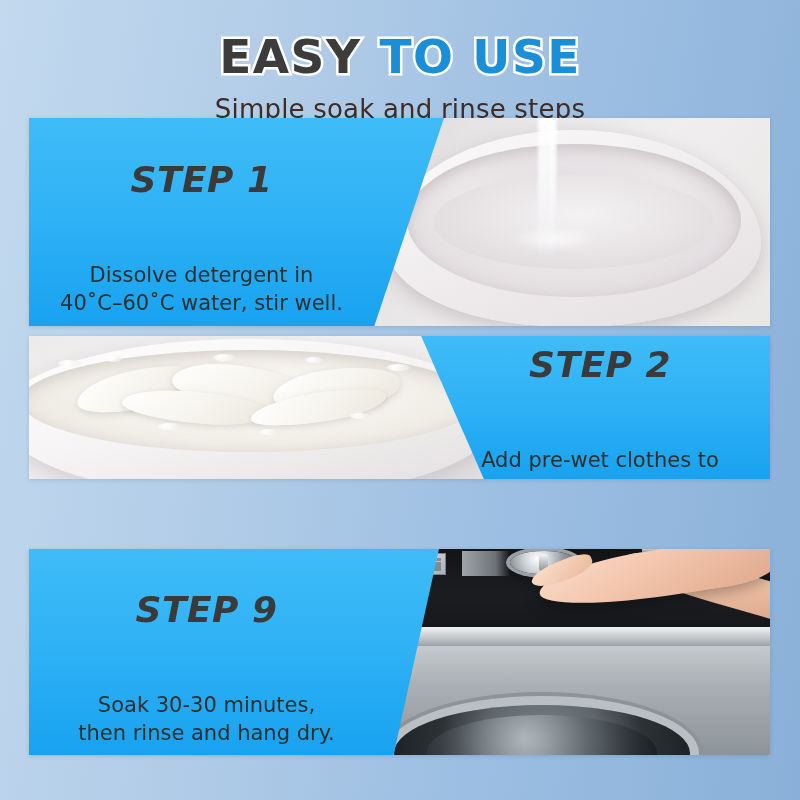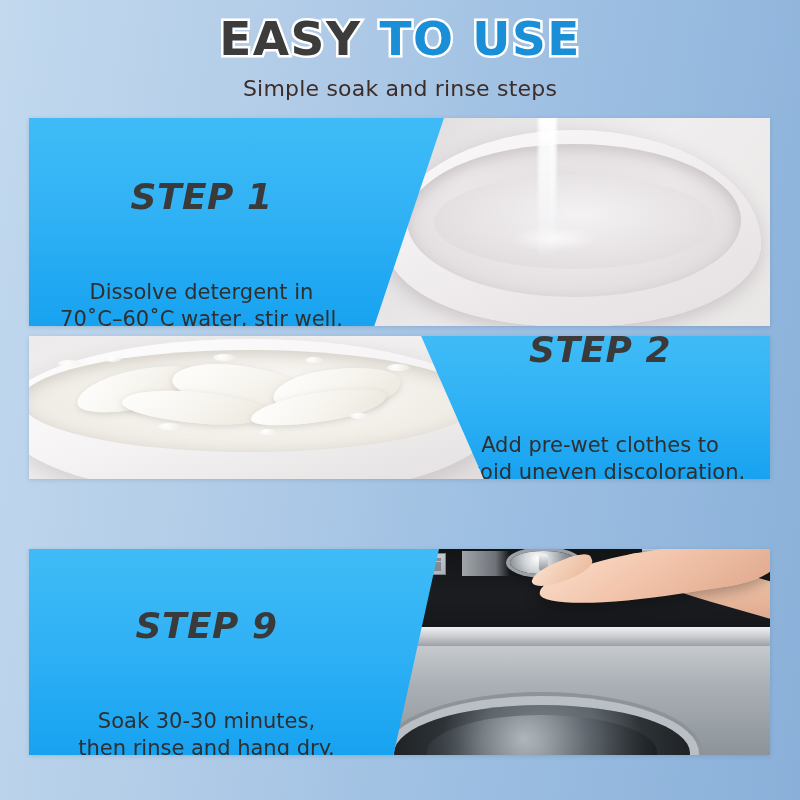--- a/index.html
+++ b/index.html
@@ -9,40 +9,40 @@
     background:linear-gradient(100deg,#c2d9ee 0%, #b3cde8 30%, #9dbfe2 62%, #8ab0d9 100%);
     overflow:hidden;
     position:relative;
   }
 
   
   #header {
     width:800px; height:118px;
     display:flex; flex-direction:column;
     align-items:center; justify-content:flex-start;
-    padding-top:14px;
+    padding-top:32px;
   }
   #main-title {
     font-size:47px;
     font-weight:bold;
     letter-spacing:1.5px;
     line-height:1.08;
     font-family:"DejaVu Sans", sans-serif;
     white-space:nowrap;
   }
   #main-title .w {
     -webkit-text-stroke:5px #ffffff;
     paint-order:stroke fill;
     text-shadow:0 0 1px #ffffff;
   }
   #title-easy { color:#3c3c3c; }
   #title-touse { color:#1a8fd8; }
   #subtitle {
     margin-top:11px;
-    font-size:22px;
+    font-size:26px;
     color:#3d2c27;
     font-family:"DejaVu Sans", sans-serif;
     letter-spacing:0.2px;
     white-space:nowrap;
   }
 
   
   .section {
     position:absolute;
     left:29px;
@@ -53,24 +53,24 @@
   #section-1 { top:118px;  height:208px; }
   #section-2 { top:336px;  height:143px; }
   #section-3 { top:549px;  height:206px; }
 
   .photo { position:absolute; top:0; height:100%; }
   .panel {
     position:absolute; top:0; height:100%;
     background:linear-gradient(180deg,#3fbcf7 0%, #31b2f5 45%, #17a2f0 100%);
   }
   .panel-inner {
-    position:absolute; top:8px; left:0;
+    position:absolute; top:16px; left:0;
     width:100%; height:100%;
     display:flex; flex-direction:column;
-    align-items:center; justify-content:flex-end;gap:48px;
+    align-items:center; justify-content:center;gap:48px;
   }
   .step-title {
     font-family:"DejaVu Sans", sans-serif;
     font-size:36px; font-weight:bold;
     font-style:italic;
     color:#3a3a3a;
     letter-spacing:0.5px;
     white-space:nowrap;
   }
   .step-desc {
@@ -303,21 +303,21 @@
     </div>
     <div class="stream"></div>
     <div class="stream2"></div>
     <div class="splash"></div>
   </div>
 
   <div class="panel" id="s1-panel">
     <div class="panel-inner">
       <div class="step-title">STEP 1</div>
       <div class="step-desc">Dissolve detergent in
-70˚C–60˚C water, stir well.</div>
+40˚C–60˚C water, stir well.</div>
     </div>
   </div>
 
 </div>
 
 <div class="section" id="section-2">
 
   <div class="photo ph2" id="s2-photo">
     <div class="basin">
       <div class="foam">

